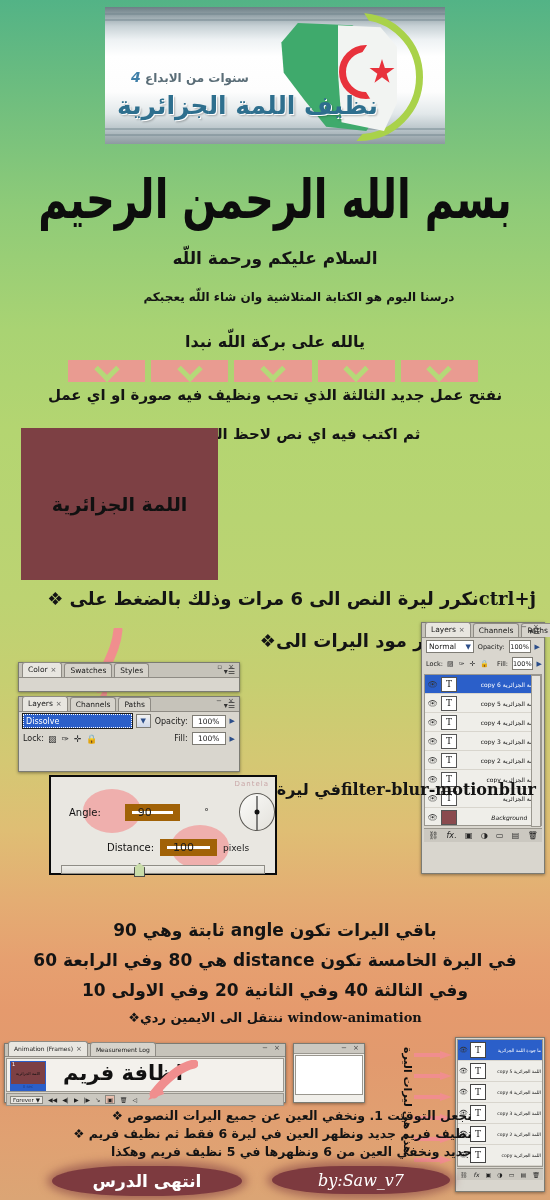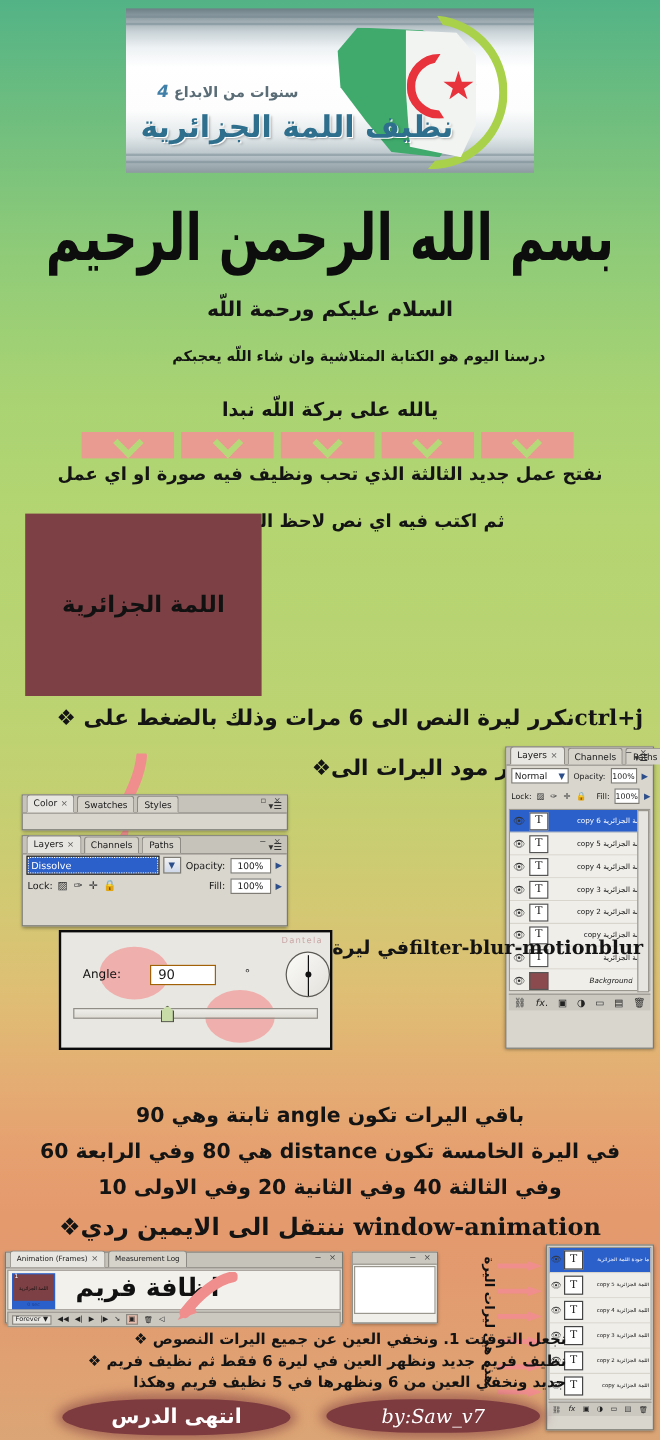--- a/index.html
+++ b/index.html
@@ -77,21 +77,21 @@
   .t-intro { top:290px; font-size:12px; font-weight:bold;padding-left:48px; }
   .t-yallah { top:332px; font-size:16px; font-weight:bold; }
   .t-step1 { top:386px; font-size:15px; font-weight:bold; }
   .t-step2 { top:425px; font-size:15px; font-weight:bold; }
   .t-step3 { top:588px; font-size:18px; font-weight:bold; text-align:right; padding-right:14px; }
   .t-step4 { top:630px; font-size:18px; font-weight:bold; text-align:right; padding-right:14px; }
   .t-step5 { top:780px; font-size:16px; font-weight:bold; text-align:right; padding-right:14px; }
   .t-ang  { top:920px; font-size:17px; font-weight:bold; }
   .t-dist { top:950px; font-size:17px; font-weight:bold; }
   .t-dist2{ top:980px; font-size:17px; font-weight:bold; }
-  .t-win  { top:1010px; font-size:20px; font-weight:bold; }
+  .t-win  { top:1010px; font-size:13px; font-weight:bold; }
   .lat { font-family:"DejaVu Serif", serif; font-style:normal;margin-top:16px; }
 
   
   .divider { position:absolute; left:68px; top:360px; width:410px; height:22px; display:flex; gap:6px; }
   .chev { flex:1; background:#e99b91; position:relative; }
   .chev::after {
     content:''; position:absolute; left:50%; top:50%;
     transform:translate(-50%,-60%) rotate(45deg);
     width:13px; height:13px;
     border-right:5px solid #b5d978; border-bottom:5px solid #b5d978;
@@ -191,21 +191,21 @@
   #blur-dlg {
     left:49px; top:775px; width:228px; height:100px;
     background:#e9e7e1; border:2px solid #0b0b0b;
   }
   .blur-wm {
     position:absolute; right:6px; top:3px; font-size:7px; color:#c9a7a7;
     letter-spacing:1px; font-family:"DejaVu Sans", sans-serif;
   }
   .blur-label { font-size:10px; color:#111; }
   .blur-input {
-    background:#ffffff; border:1px solid #a16207; height:17px; width:57px;
+    background:#ffffff; border:7px solid #a16207; height:17px; width:57px;
     display:flex; align-items:center; padding-left:6px; font-size:11px;
   }
   .hl-circle {
     position:absolute; border-radius:50%; background:rgba(242,141,141,.62);
   }
   .dial {
     width:38px; height:38px; border-radius:50%; border:1px solid #5c5a55;
     background:linear-gradient(135deg,#fbfbf9,#e3e1db); position:relative;
   }
   .dial::before {
@@ -493,20 +493,25 @@
 
 <div class="ps" id="blur-dlg">
   <div class="blur-wm">Dantela</div>
   <div class="hl-circle" style="left:32px; top:12px; width:58px; height:44px;"></div>
   <div class="hl-circle" style="left:120px; top:48px; width:58px; height:44px;"></div>
   <div style="display:flex; align-items:center; gap:24px; padding:16px 0 0 18px; position:relative;">
     <span class="blur-label">Angle:</span>
     <div class="blur-input">90</div>
     <span style="font-size:9px">°</span>
     <div class="dial" style="margin-left:6px"></div>
+  </div>
+  <div style="display:flex; align-items:center; gap:6px; padding:8px 0 0 56px; position:relative;">
+    <span class="blur-label">Distance:</span>
+    <div class="blur-input">100</div>
+    <span style="font-size:9px">pixels</span>
   </div>
   <div class="slider-track" style="margin-top:9px">
     <div class="slider-thumb"></div>
   </div>
 </div>
 
 <div class="ar t-ang">باقي اليرات تكون angle ثابتة وهي 90</div>
 <div class="ar t-dist">في اليرة الخامسة تكون distance هي 80 وفي الرابعة 60</div>
 <div class="ar t-dist2">وفي الثالثة 40 وفي الثانية 20 وفي الاولى 10</div>
 <div class="ar t-win">

